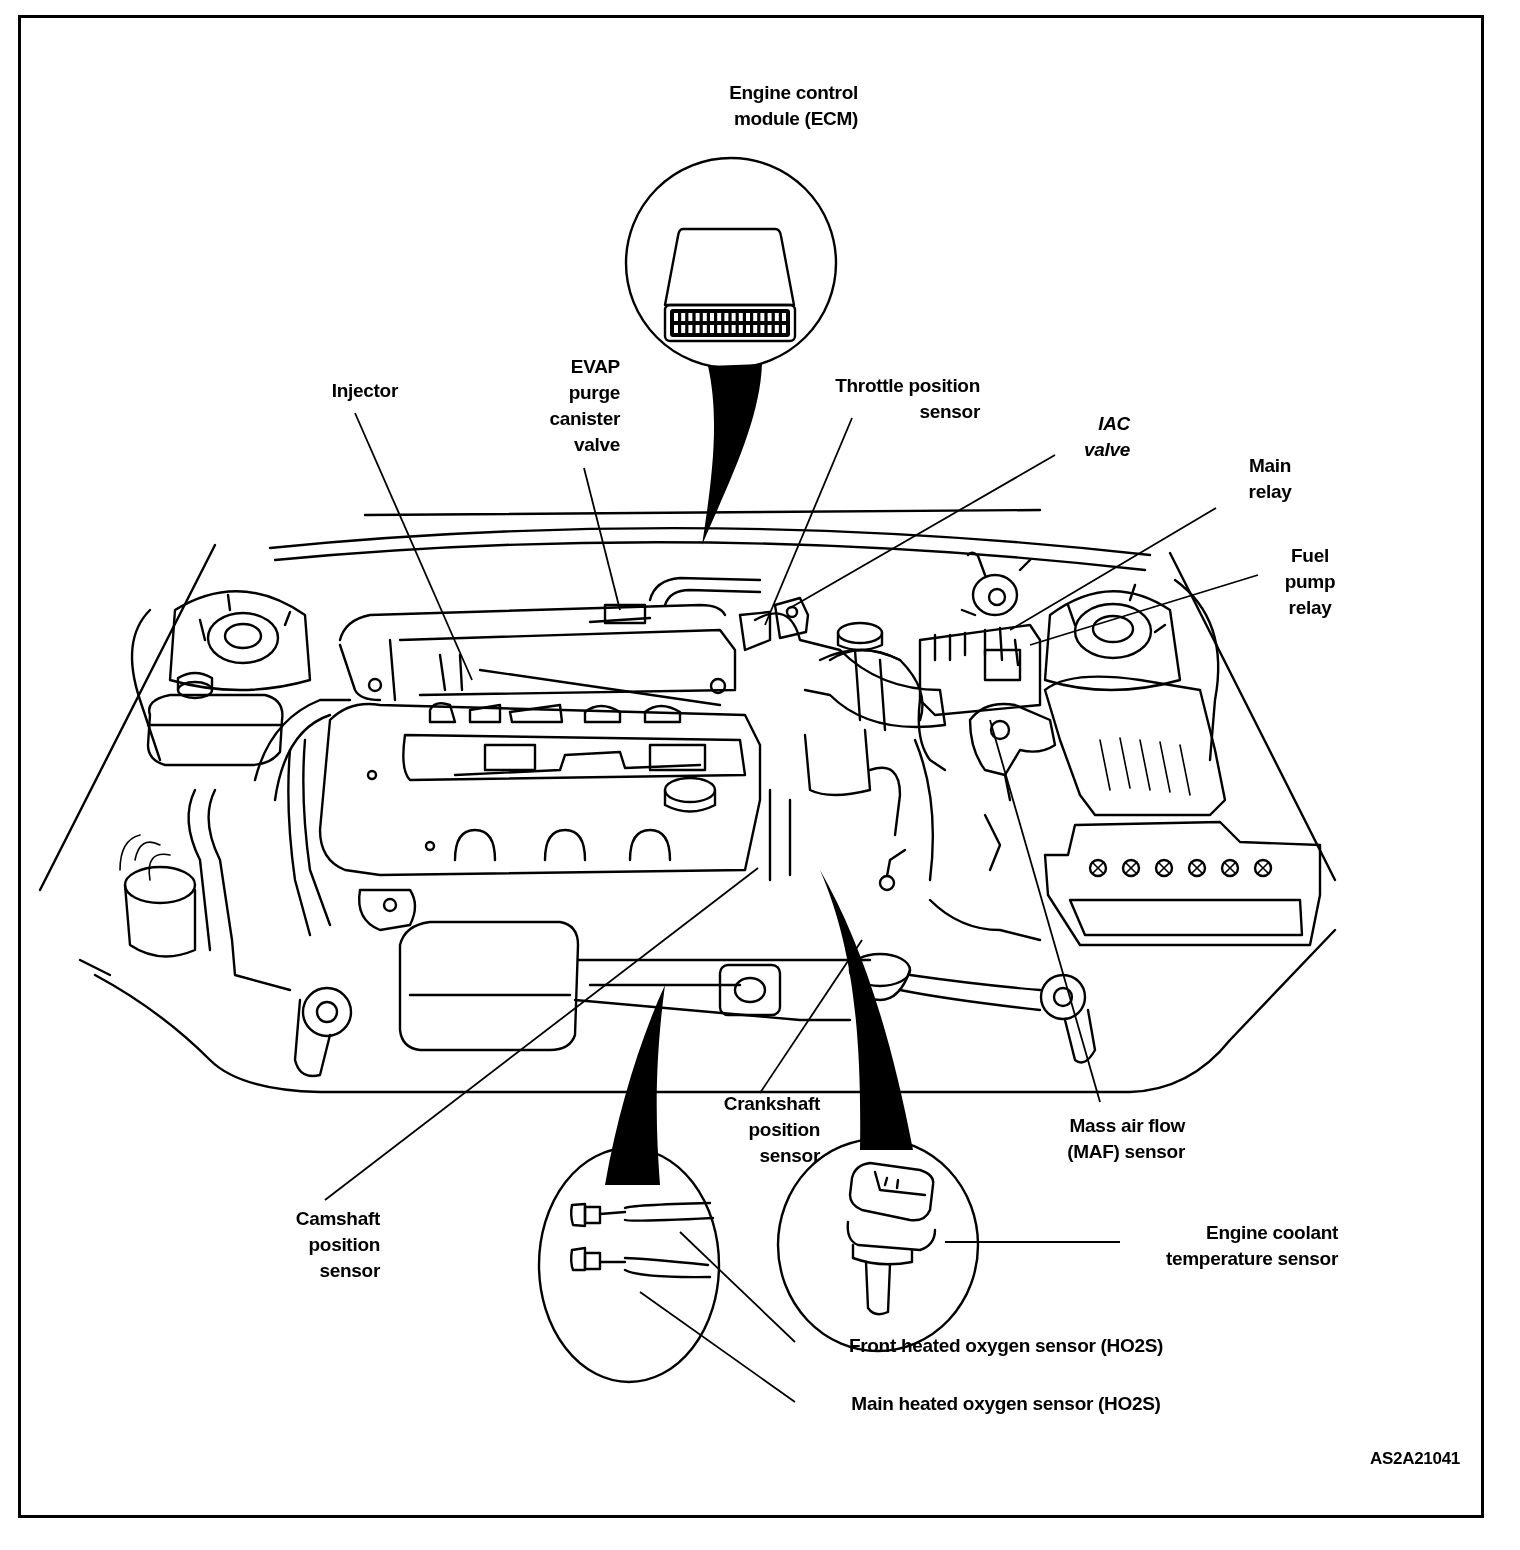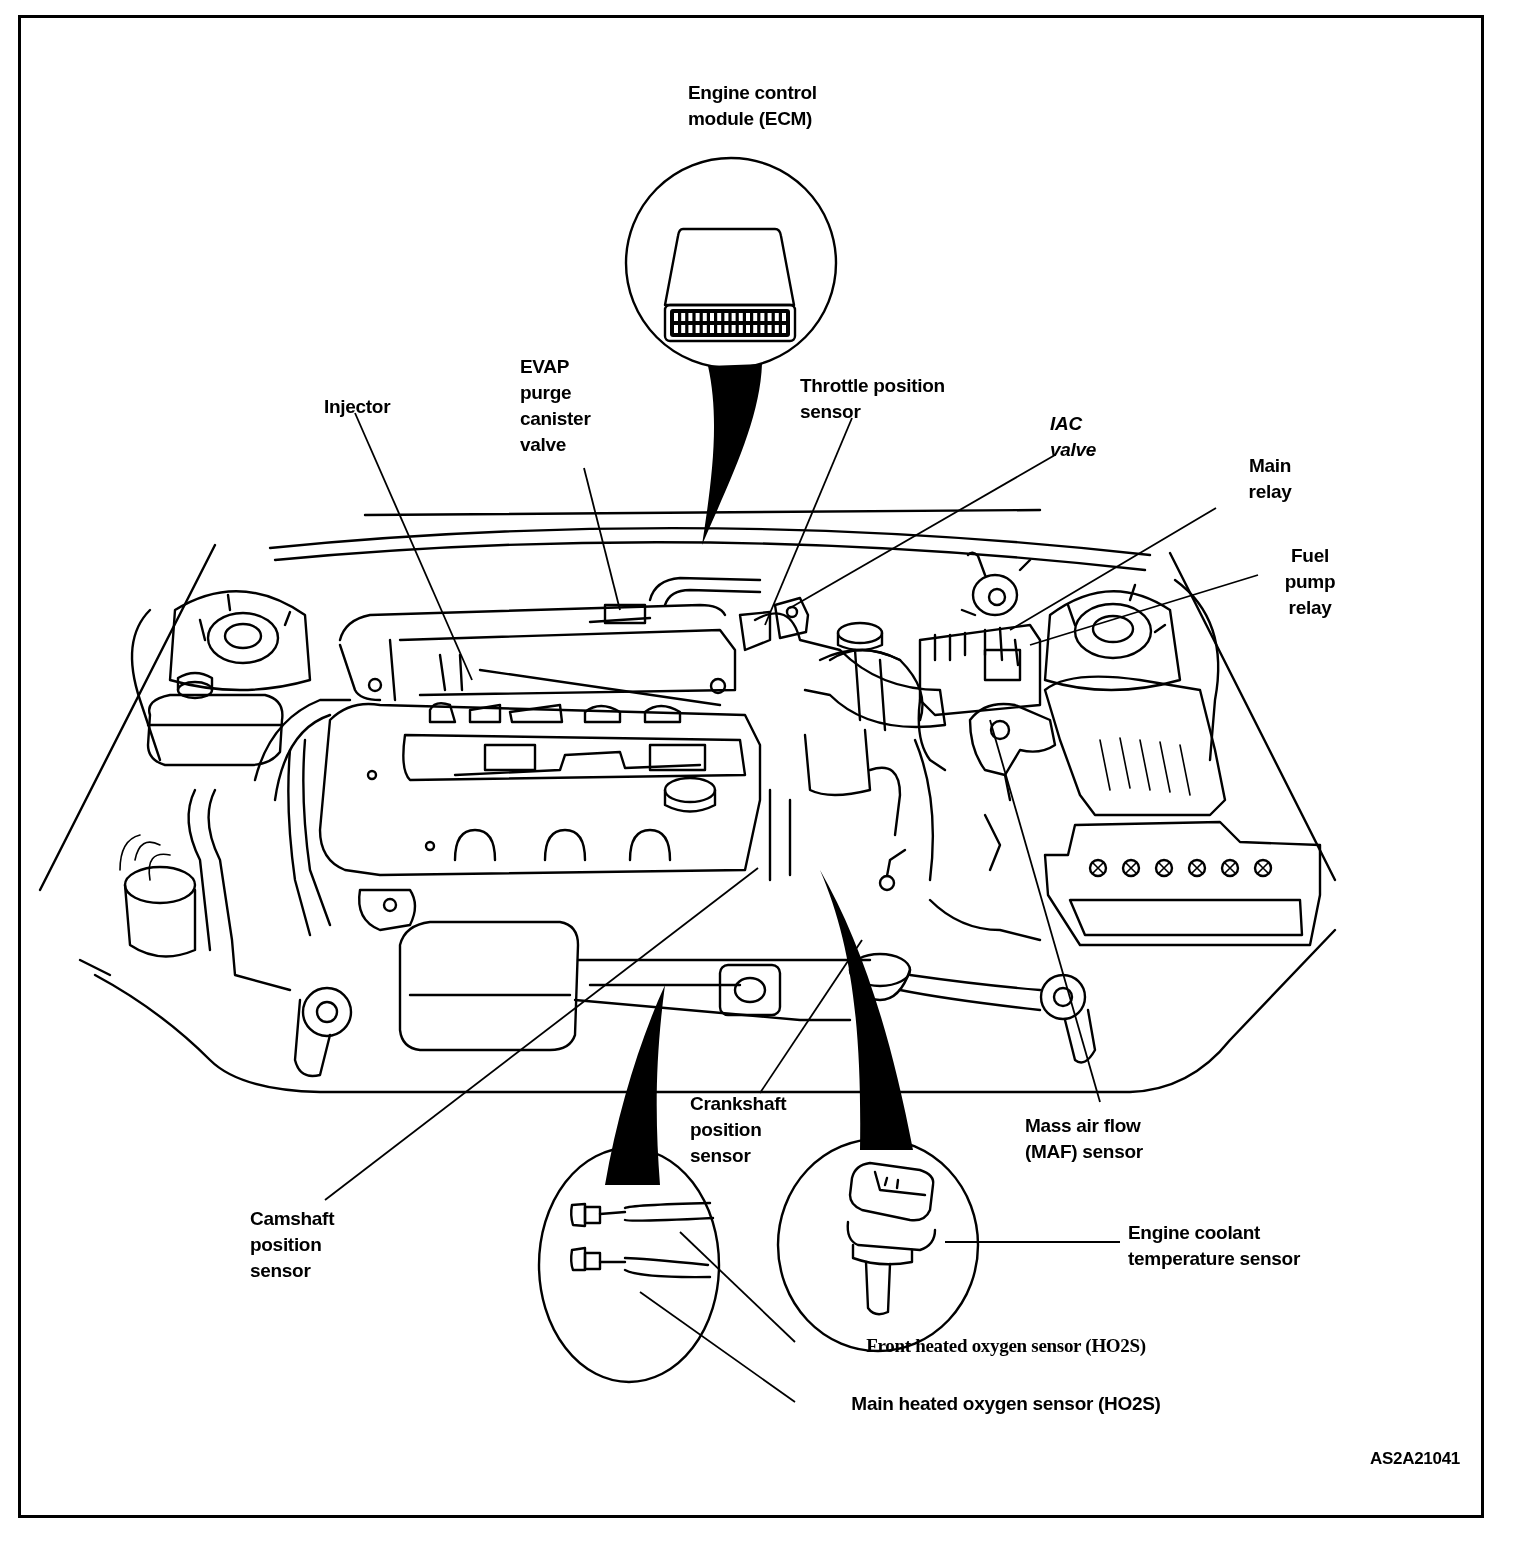--- a/index.html
+++ b/index.html
@@ -2,21 +2,21 @@
 <html><head>
 <meta charset="utf-8">
 <style>
   html, body { margin: 0; padding: 0; background: #ffffff; }
   body { width: 1520px; height: 1550px; position: relative; overflow: hidden;
          font-family: "Liberation Sans", "DejaVu Sans", sans-serif; color: #000; }
   #frame { position: absolute; left: 18px; top: 15px; width: 1466px; height: 1503px;
            border: 3px solid #000; box-sizing: border-box; }
   svg#drawing { position: absolute; left: 0; top: 0; }
   .lbl { position: absolute; font-weight: bold; font-size: 19px; line-height: 26px;
-         text-align: left; white-space: pre-line; letter-spacing: -0.3px; }
+         text-align: right; white-space: pre-line; letter-spacing: -0.3px; }
   .lbl.left { text-align: center; }
   .stroke { fill: none; stroke: #000; stroke-width: 2.4; stroke-linecap: round; stroke-linejoin: round; }
   .thin { fill: none; stroke: #000; stroke-width: 1.6; stroke-linecap: round; }
   .leader { fill: none; stroke: #000; stroke-width: 1.8; }
   .solid { fill: #000; stroke: none; }
 </style>
 </head>
 <body>
 
 <div id="frame"></div>
@@ -290,21 +290,21 @@
     <line class="leader" x1="862" y1="940" x2="760" y2="1093"></line>
     <line class="leader" x1="758" y1="868" x2="325" y2="1200"></line>
     <line class="leader" x1="945" y1="1242" x2="1120" y2="1242"></line>
     <line class="leader" x1="680" y1="1232" x2="795" y2="1342"></line>
     <line class="leader" x1="640" y1="1292" x2="795" y2="1402"></line>
   </g>
 </svg>
 
 <div class="lbl" style="left:688px;top:80px;width:170px;">Engine control
 module (ECM)</div>
-<div class="lbl" style="left:324px;top:378px;width:90px;margin-top:16px;">Injector</div>
+<div class="lbl" style="left:308px;top:378px;width:90px;">Injector</div>
 <div class="lbl" style="left:520px;top:354px;width:100px;">EVAP
 purge
 canister
 valve</div>
 <div class="lbl" style="left:800px;top:373px;width:180px;">Throttle position
 sensor</div>
 <div class="lbl" style="left:1050px;top:411px;width:80px;font-style:italic;">IAC
 valve</div>
 <div class="lbl left" style="left:1230px;top:453px;width:80px;">Main
 relay</div>
@@ -314,15 +314,15 @@
 <div class="lbl" style="left:690px;top:1091px;width:130px;">Crankshaft
 position
 sensor</div>
 <div class="lbl" style="left:1025px;top:1113px;width:160px;">Mass air flow
 (MAF) sensor</div>
 <div class="lbl" style="left:250px;top:1206px;width:130px;">Camshaft
 position
 sensor</div>
 <div class="lbl" style="left:1128px;top:1220px;width:210px;">Engine coolant
 temperature sensor</div>
-<div class="lbl left" style="left:806px;top:1333px;width:400px;font-family:Liberation Serif, serif;">Front heated oxygen sensor (HO2S)</div>
+<div class="lbl left" style="left:806px;top:1333px;width:400px;">Front heated oxygen sensor (HO2S)</div>
 <div class="lbl left" style="left:806px;top:1391px;width:400px;">Main heated oxygen sensor (HO2S)</div>
 <div class="lbl left" style="left:1355px;top:1446px;width:120px;font-size:17px;">AS2A21041</div>
 
 </body></html>

